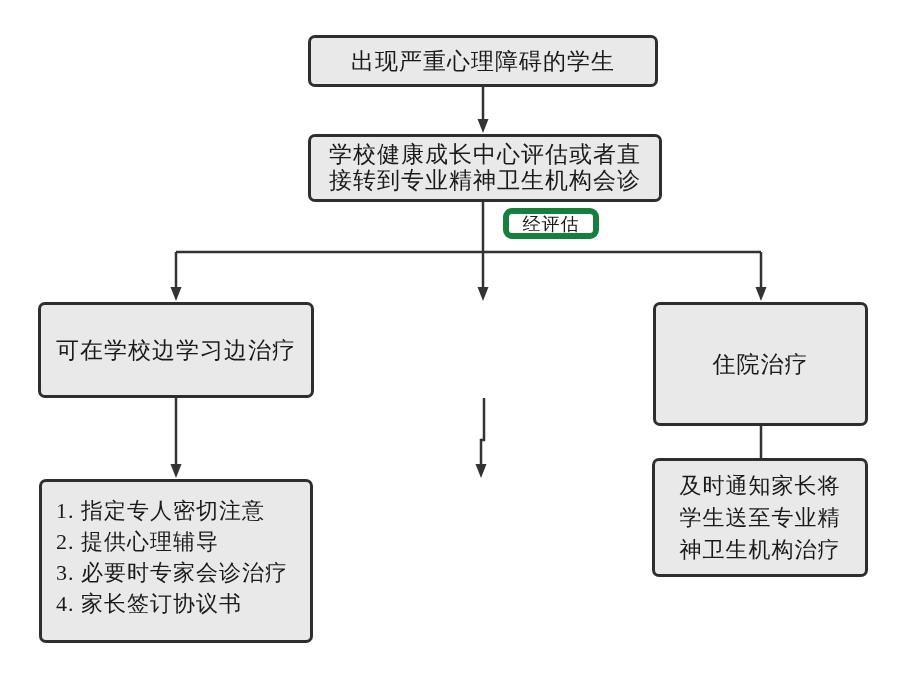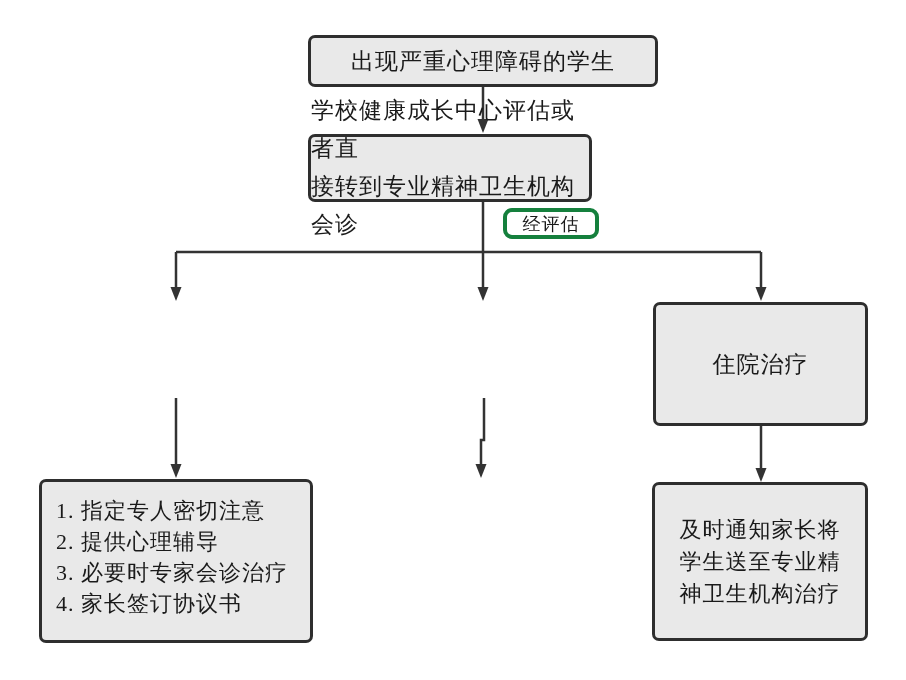--- a/index.html
+++ b/index.html
@@ -40,36 +40,36 @@
     justify-content: center;
     text-align: left;
   }
   .node.listy {
     display: flex;
     align-items: center;
     text-align: left;
     padding: 10px 10px 18px 14px;
   }
   .node-top      { left: 308px; top: 35px;  width: 350px; height: 52px; }
-  .node-assess   { left: 308px; top: 134px; width: 284px; height: 68px; line-height: 38px; }
+  .node-assess   { left: 308px; top: 134px; width: 354px; height: 68px; line-height: 26px; }
   .node-mid-l    { left: 38px;  top: 302px; width: 276px; height: 96px; }
   .node-mid-c    { left: 377px; top: 302px; width: 213px; height: 96px; }
   .node-mid-r    { left: 653px; top: 302px; width: 215px; height: 124px; }
   .node-bot-l    { left: 39px;  top: 479px; width: 274px; height: 164px; font-size: 22px; }
   .node-bot-c    { left: 376px; top: 479px; width: 214px; height: 164px; font-size: 22px; }
-  .node-bot-r    { left: 652px; top: 482px; width: 216px; height: 159px; font-size: 22px; line-height: 32px; padding: 10px 8px; }
+  .node-bot-r    { left: 652px; top: 458px; width: 216px; height: 119px; font-size: 22px; line-height: 32px; padding: 10px 8px; }
   .edge-label {
     position: absolute;
     left: 503px;
     top: 208px;
     width: 96px;
     height: 31px;
     box-sizing: border-box;
     background: #ffffff;
-    border: 4px solid #15803d;
+    border: 6px solid #15803d;
     border-radius: 9px;
     display: flex;
     align-items: center;
     justify-content: center;
     font-size: 18px;
     letter-spacing: 1px;
   }
 </style>
 </head>
 <body>
@@ -106,20 +106,21 @@
     </g>
   </svg>
 
   <div class="node node-top center">出现严重心理障碍的学生</div>
 
   <div class="node node-assess center">学校健康成长中心评估或者直
 接转到专业精神卫生机构会诊</div>
 
   <div class="edge-label">经评估</div>
 
+  <div class="node node-mid-l center">可在学校边学习边治疗</div>
 
 
   <div class="node node-mid-r center">住院治疗</div>
 
   <div class="node node-bot-l listy">1. 指定专人密切注意
 2. 提供心理辅导
 3. 必要时专家会诊治疗
 4. 家长签订协议书</div>
 
 

